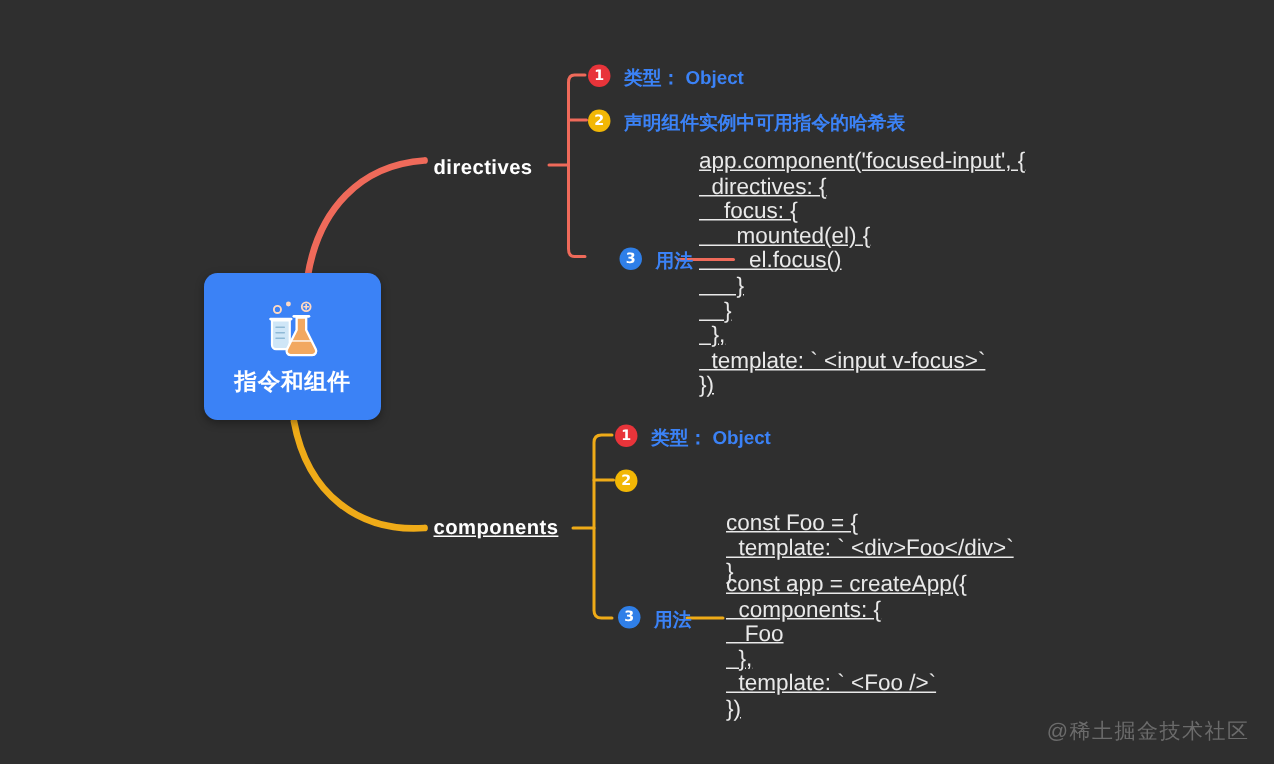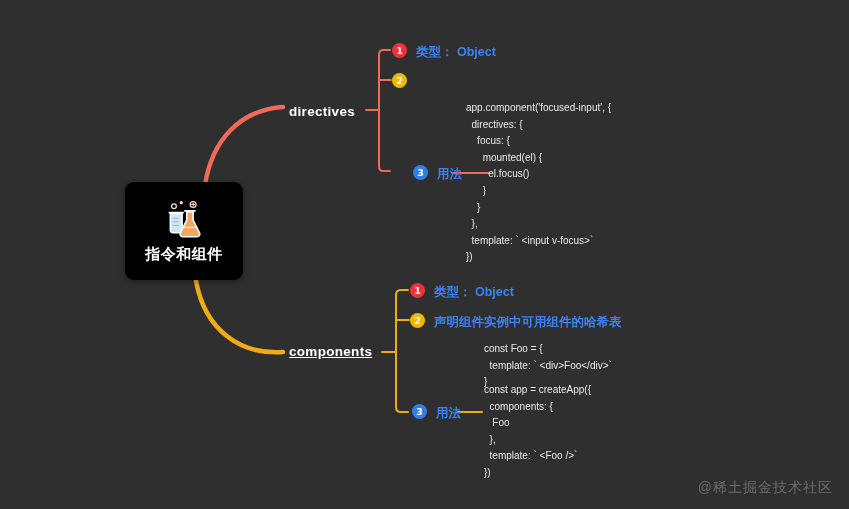--- a/index.html
+++ b/index.html
@@ -21,25 +21,25 @@
     position: absolute;
     left: 0; top: 0;
     width: 849px;
     height: 509px;
     pointer-events: none;
   }
 
   
   .center-node {
     position: absolute;
-    left: 125px;
+    left: 136px;
     top: 182px;
     width: 118px;
     height: 98px;
-    background: #000000;
+    background: #3b82f6;
     border-radius: 9px;
     box-shadow: 0 2px 6px rgba(0,0,0,.35);
     display: flex;
     flex-direction: column;
     align-items: center;
     justify-content: center;
     z-index: 5;
   }
   .center-icon {
     width: 44px;
@@ -92,25 +92,26 @@
     font-size: 12.5px;
     font-weight: bold;
     white-space: nowrap;
     z-index: 4;
   }
 
   
   .code-block {
     position: absolute;
     color: #e9e9e9;
-    font-size: 10px;
+    font-size: 15px;
     line-height: 16.6px;
     white-space: pre;
     z-index: 4;
     font-family: "Liberation Sans", "DejaVu Sans", sans-serif;
+    text-decoration: underline;
   }
   #code-directives { left: 466px; top: 100px; }
   #code-components-foo { left: 484px; top: 341px; }
   #code-components-app { left: 484px; top: 382px; }
 
   
   .watermark {
     position: absolute;
     right: 16px;
     bottom: 12px;
@@ -167,40 +168,40 @@
     <div class="center-label">指令和组件</div>
   </div>
 
   <div class="branch-title" id="branch-title-directives">directives</div>
   <div class="branch-title" id="branch-title-components">components</div>
 
   <div class="badge badge-red" style="left:392px; top:43px;">1</div>
   <div class="leaf-text" style="left:416px; top:44px;">类型： Object</div>
 
   <div class="badge badge-yellow" style="left:392px; top:73px;">2</div>
+  <div class="leaf-text" style="left:416px; top:74px;">声明组件实例中可用指令的哈希表</div>
 
   <div class="badge badge-blue" style="left:413px; top:165px;">3</div>
   <div class="leaf-text" style="left:437px; top:166px;">用法</div>
 
   <div class="code-block" id="code-directives">app.component('focused-input', {
   directives: {
     focus: {
       mounted(el) {
         el.focus()
       }
     }
   },
   template: ` &lt;input v-focus&gt;`
 })</div>
 
   <div class="badge badge-red" style="left:410px; top:283px;">1</div>
   <div class="leaf-text" style="left:434px; top:284px;">类型： Object</div>
 
   <div class="badge badge-yellow" style="left:410px; top:313px;">2</div>
-  <div class="leaf-text" style="left:434px; top:314px;">声明组件实例中可用组件的哈希表</div>
 
   <div class="badge badge-blue" style="left:412px; top:404px;">3</div>
   <div class="leaf-text" style="left:436px; top:405px;">用法</div>
 
   <div class="code-block" id="code-components-foo">const Foo = {
   template: ` &lt;div&gt;Foo&lt;/div&gt;`
 }</div>
 
   <div class="code-block" id="code-components-app">const app = createApp({
   components: {

